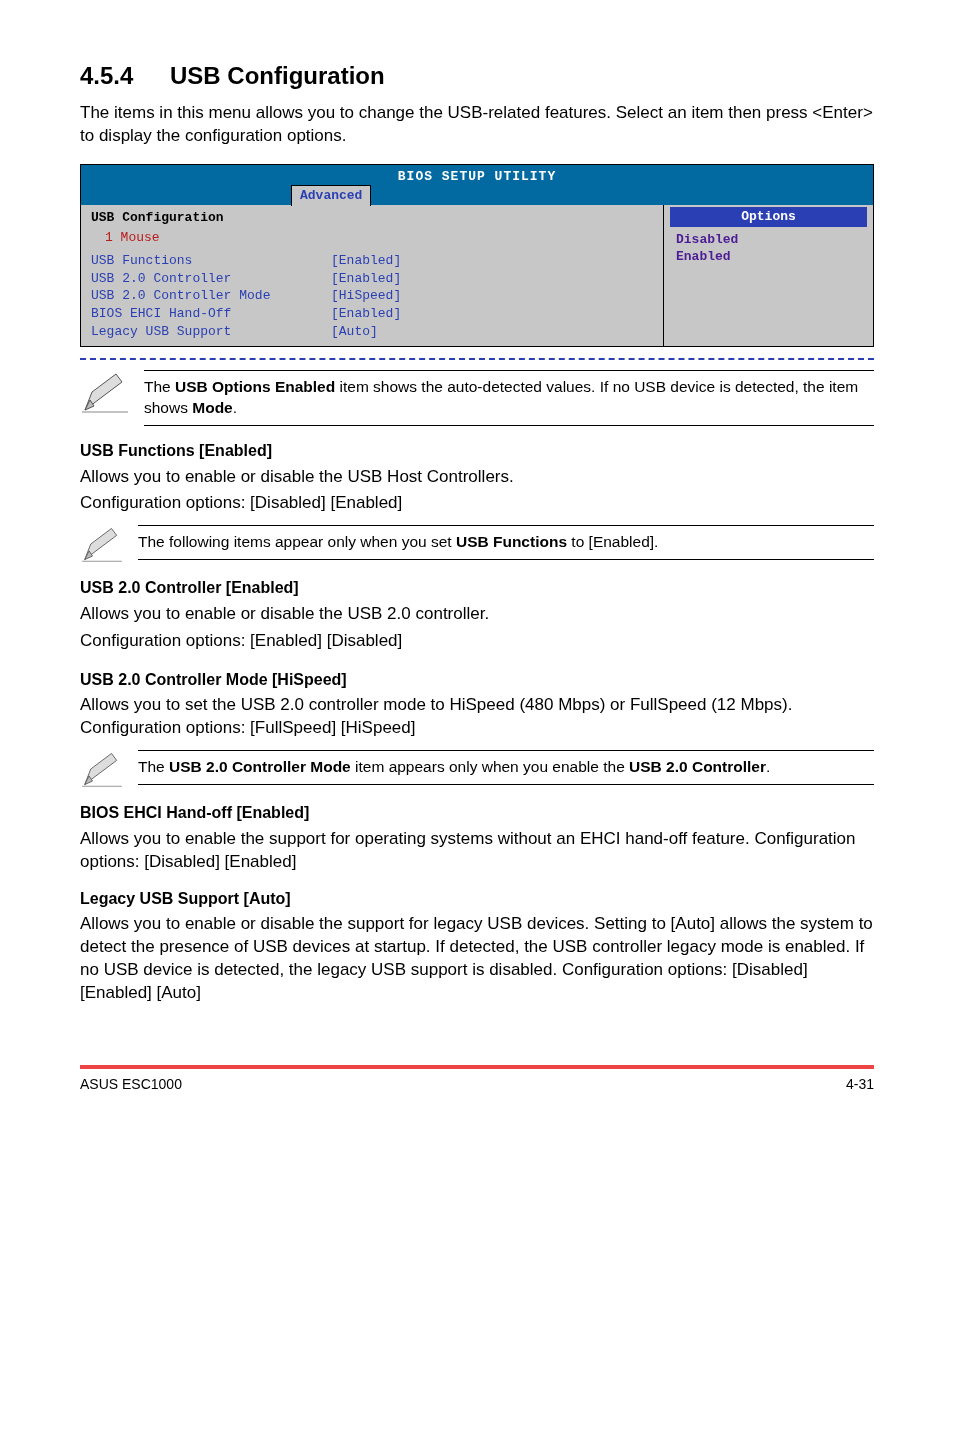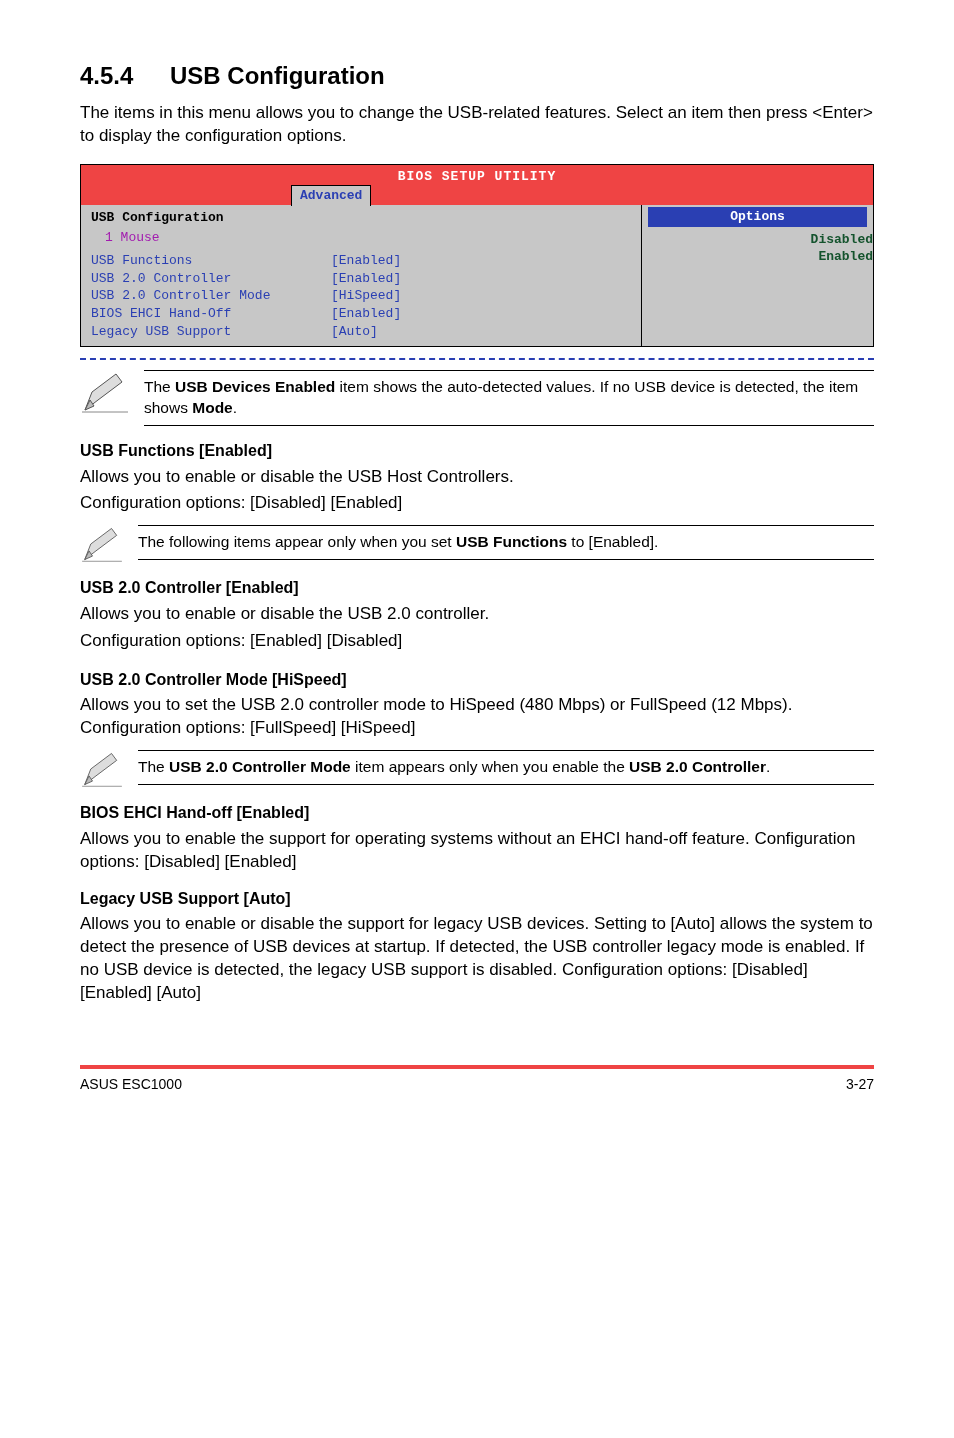--- a/index.html
+++ b/index.html
@@ -20,21 +20,21 @@
   }
   h2.section-num .num { display:inline-block; width: 90px; }
   p.intro { margin-bottom: 16px; }
   .bios-box {
     border: 1px solid #000;
     margin: 8px 0 12px 0;
     font-family: "Courier New", monospace;
     font-size: 13px;
   }
   .bios-top {
-    background: #ef4444;
+    background: #0369a1;
     color: #fff;
     position: relative;
     height: 40px;
   }
   .bios-title {
     text-align: center;
     padding-top: 3px;
     font-weight: bold;
     letter-spacing: 1px;
   }
@@ -62,45 +62,44 @@
     color: #000;
     font-weight: bold;
     margin-bottom: 2px;
   }
   .bios-left .devices {
     color: #000;
     font-weight: bold;
   }
   .bios-left .devices .dim {
     font-weight: normal;
-    color: #a21caf;
+    color: #b91c1c;
     padding-left: 14px;
   }
   .bios-row { display:flex; }
   .bios-row .k { width: 240px; }
   .bios-row .v { }
   .bios-right {
-    width: 232px;
+    width: 210px;
     border-left: 1px solid #000;
     background: #c7c7c7;
     padding: 0 0 6px 0;
   }
   .bios-right .opt-hdr {
     background: #2a3fb3;
     color: #fff;
     text-align: center;
     font-weight: bold;
     padding: 1px 0;
     margin: 2px 6px 4px 6px;
   }
   .bios-right .opt-item {
-    color: #14532d;
+    color: #4c1d95;
     font-weight: bold;
     padding-left: 12px;
-    text-align: right;
   }
   .bios-dashes {
     border-top: 2px dashed #2a3fb3;
     margin-top: -1px;
   }
 
   .note {
     display: flex;
     align-items: flex-start;
     gap: 14px;
@@ -184,21 +183,21 @@
 
 <div class="note">
   <span class="note-icon">
     <svg width="50" height="44" viewBox="0 0 50 44">
       <path d="M5 40 L12 22 L36 4 L42 12 L18 30 Z" fill="#ddd" stroke="#555" stroke-width="1"></path>
       <path d="M5 40 L14 36 L10 30 Z" fill="#bbb" stroke="#555" stroke-width="1"></path>
       <path d="M2 42 L48 42" stroke="#888" stroke-width="1"></path>
     </svg>
   </span>
   <div class="lines">
-    <span>The </span><b>USB Devices Enabled</b><span> item shows the auto-detected values. If no USB device is detected, the item shows </span><b>Mode</b><span>.</span>
+    <span>The </span><b>USB Options Enabled</b><span> item shows the auto-detected values. If no USB device is detected, the item shows </span><b>Mode</b><span>.</span>
   </div>
 </div>
 
 <h3 class="sub">USB Functions [Enabled]</h3>
 <p class="body">Allows you to enable or disable the USB Host Controllers.</p>
 <p class="body">Configuration options: [Disabled] [Enabled]</p>
 
 <div class="note">
   <span class="note-icon">
     <svg width="44" height="38" viewBox="0 0 50 44">
@@ -233,14 +232,14 @@
 </div>
 
 <h3 class="sub">BIOS EHCI Hand-off [Enabled]</h3>
 <p class="body">Allows you to enable the support for operating systems without an EHCI hand-off feature. Configuration options: [Disabled] [Enabled]</p>
 
 <h3 class="sub" style="margin-top:14px">Legacy USB Support [Auto]</h3>
 <p class="body">Allows you to enable or disable the support for legacy USB devices. Setting to [Auto] allows the system to detect the presence of USB devices at startup. If detected, the USB controller legacy mode is enabled. If no USB device is detected, the legacy USB support is disabled. Configuration options: [Disabled] [Enabled] [Auto]</p>
 
 <div class="footer">
   <span>ASUS ESC1000</span>
-  <span>3-27</span>
+  <span>4-31</span>
 </div>
 
 </body></html>

